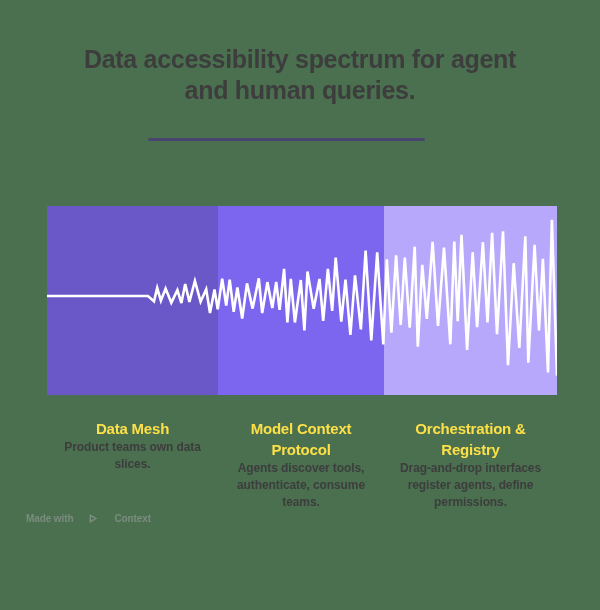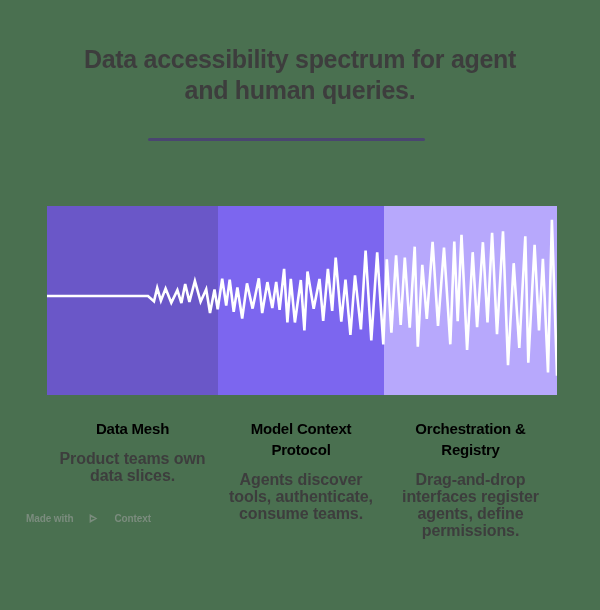--- a/index.html
+++ b/index.html
@@ -78,30 +78,29 @@
   }
   .col{
     box-sizing:border-box;
     text-align:center;
     padding:0 6px;
   }
   .col.c1{width:171px;}
   .col.c2{width:166px;text-align:center;}
   .col.c3{width:173px;}
   .col-title{
-    color:#000000;
+    color:#fde047;
     font-size:15px;
     font-weight:bold;
     line-height:21px;
     letter-spacing:-0.2px;
   }
   .col-desc{
-    margin-top:11px;
     color:#3d3d3d;
-    font-size:16px;
+    font-size:12px;
     font-weight:bold;
     line-height:17px;
     letter-spacing:-0.1px;
   }
 
   
   .watermark{
     position:absolute;left:26px;bottom:18px;
     display:flex;align-items:center;gap:15px;
     color:#7b8c7e;

